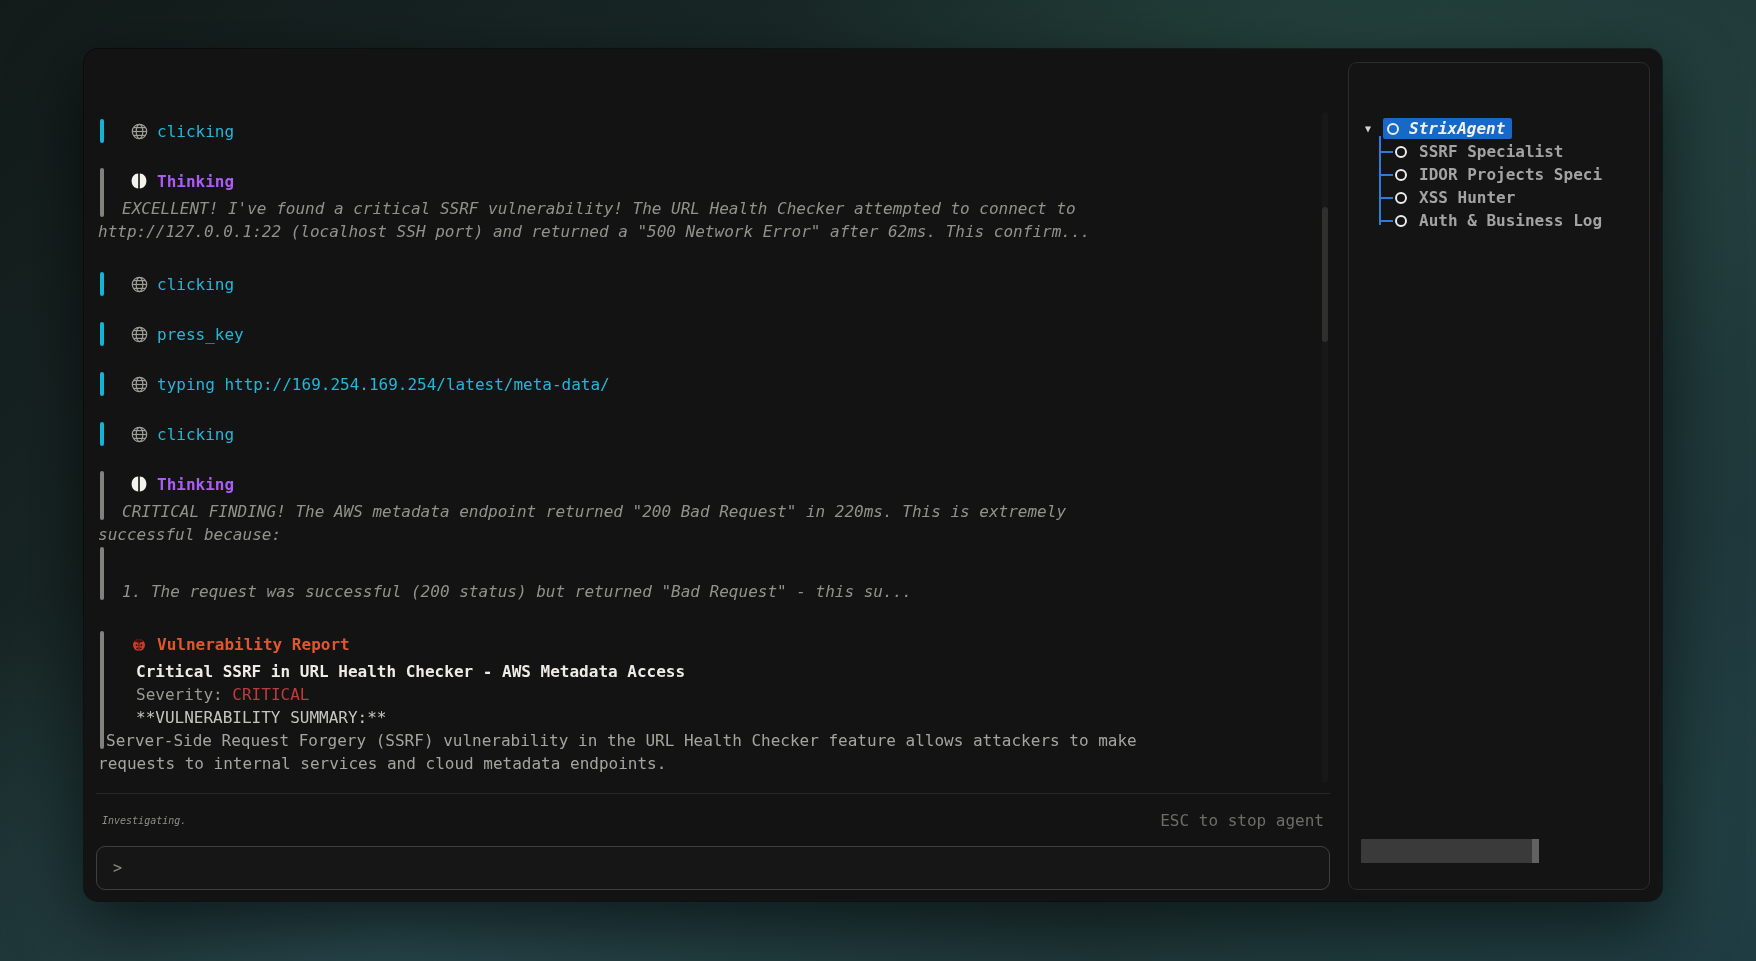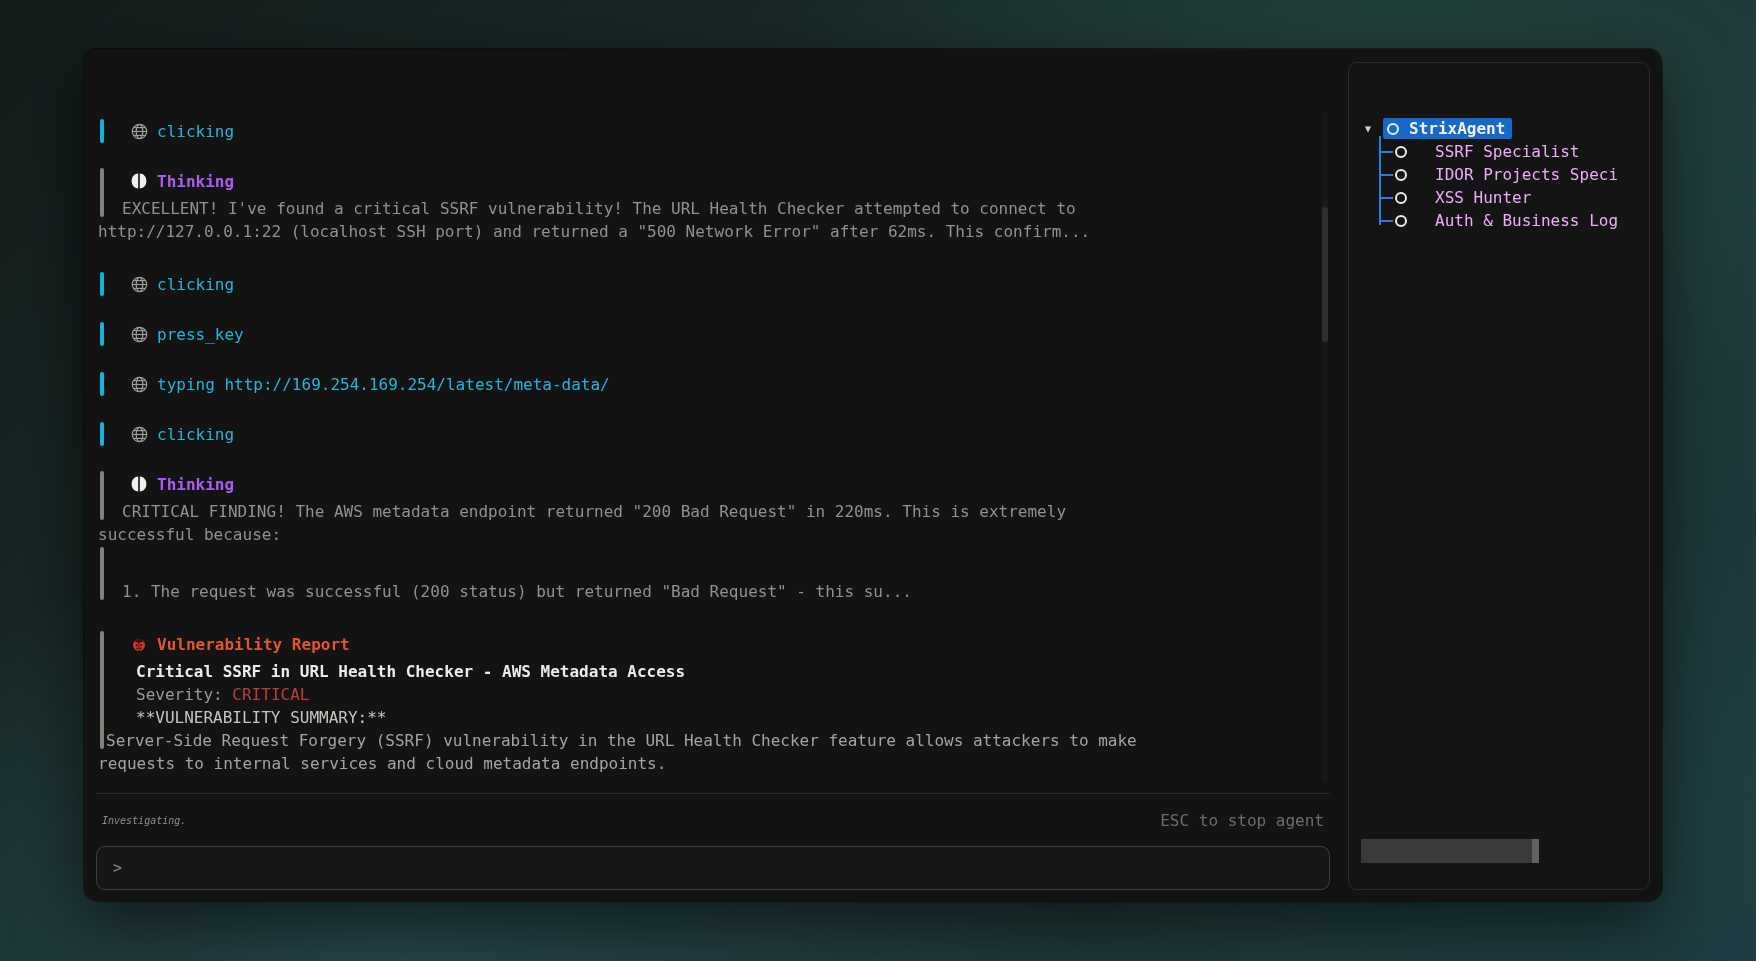--- a/index.html
+++ b/index.html
@@ -27,21 +27,21 @@
   .entry{ position:relative; font-size:16px; color:#90908a; }
   .entry .tbar{ position:absolute; left:2px; width:4px; border-radius:2px; background:#82827b; }
   .tbar.cyan{ background:#14b4da; }
   .e-action{ height:26px; margin-bottom:24px; }
   .e-action .row{ display:flex; align-items:center; height:26px; padding-left:32px; }
   .alabel{ color:#24b6da; margin-left:9px; }
   .hdr{ display:flex; align-items:center; height:26px; padding-left:32px; margin-bottom:3px; }
   .ttitle{ color:#ab5cf5; font-weight:bold; margin-left:9px; }
   .rtitle{ color:#e2562c; font-weight:bold; margin-left:9px; }
   .line{ height:23px; line-height:23px; white-space:nowrap; }
-  .italic{ color:#92928c; }
+  .italic{ font-style:italic; color:#92928c; }
   .indent1{ padding-left:24px; }
   .indent2{ padding-left:38px; }
   .indent3{ padding-left:8px; }
   .blank34{ height:34px; }
   .e-think{ margin-bottom:28px; }
   .e1 .tbar{ top:0; height:49px; }
   .e6 .tbarA{ top:0; height:49px; }
   .e6 .tbarB{ top:76px; height:53px; }
   .e7 .tbar{ top:0; height:118px; }
   .white-bold{ color:#eeece7; font-weight:bold; }
@@ -64,26 +64,26 @@
 
   
   .sidebar{
     width:302px; border:1px solid #2b2b2b; border-radius:9px; background:#141414;
     display:flex; flex-direction:column; padding:54px 0 26px 12px; position:relative;
   }
   .tree{ position:relative; font-size:16px; }
   .vline{ position:absolute; left:18px; top:19px; width:2px; height:89px; background:#2e7bd9; }
   .rrow{ display:flex; align-items:center; height:23px; padding-left:4px; }
   .arrow{ color:#d8d8d3; font-size:10px; width:18px; }
-  .sel{ display:inline-flex; align-items:center; background:#1668c9; padding:1px 7px 1px 4px; border-radius:2px; }
+  .sel{ display:inline-flex; align-items:center; background:#1668c9; padding:1px 7px 1px 4px; border-radius:2px;font-style:italic; }
   .circ{ width:12px; height:12px; border:2px solid #ececec; border-radius:50%; display:inline-block; flex:0 0 12px; }
   .tlabel{ color:#f2f1ec; font-weight:bold; margin-left:10px; white-space:nowrap; overflow:hidden; }
   .crow{ position:relative; display:flex; align-items:center; height:23px; padding-left:34px; }
   .crow::before{ content:""; position:absolute; left:18px; top:11px; width:14px; height:2px; background:#2e7bd9; }
-  .clabel{ color:#f0abfc; font-weight:400; margin-left:28px; white-space:nowrap; overflow:hidden; }
+  .clabel{ color:#a3a3a3; font-weight:700; margin-left:12px; white-space:nowrap; overflow:hidden; }
   .spacer{ flex:1; }
   .progress{ width:178px; height:24px; background:#3a3a3a; position:relative; border-radius:1px; }
   .pcap{ position:absolute; right:0; top:0; width:7px; height:100%; background:#626261; }
 </style>
 </head>
 <body>
 
 <div class="window">
 
   <div class="main">

